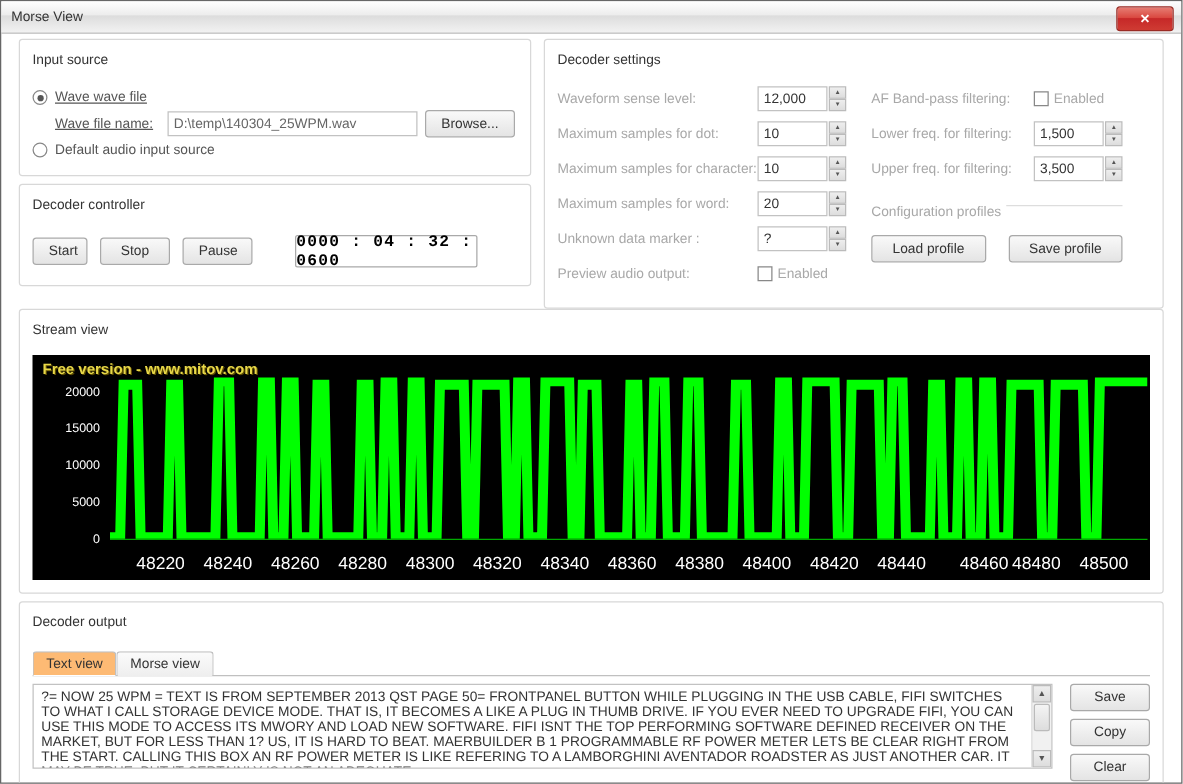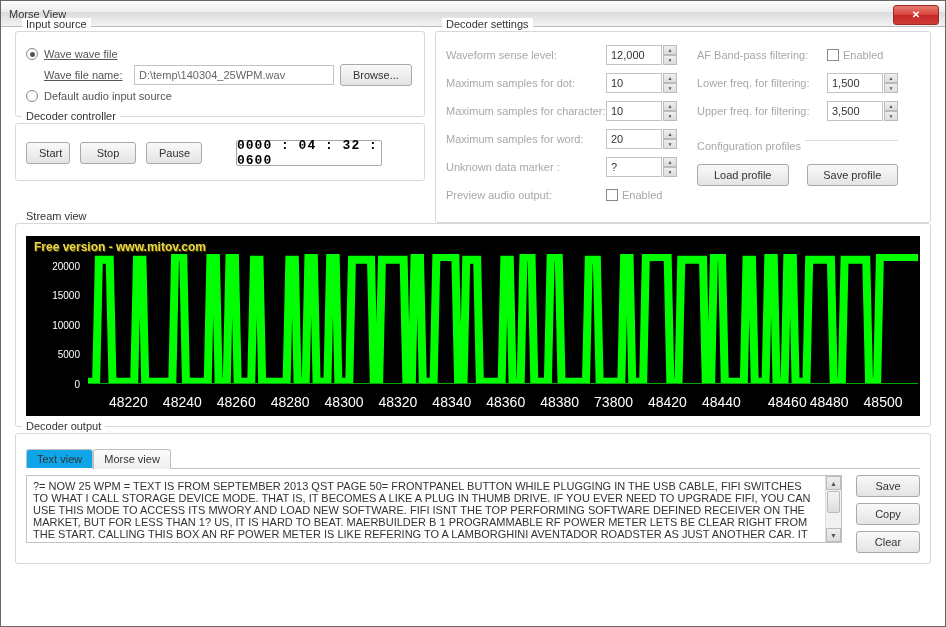--- a/index.html
+++ b/index.html
@@ -2,21 +2,21 @@
 <html><head>
 <meta charset="utf-8">
 <style>
 * { box-sizing: border-box; margin: 0; padding: 0; }
 body { font-family: "Segoe UI", Tahoma, sans-serif; font-size: 11px; background: #fff; width: 946px; height: 627px; overflow: hidden; border: 1px solid #666; }
 .titlebar { height: 26px; background: linear-gradient(to bottom, #fefefe 0%, #ececec 45%, #dcdcdc 46%, #f2f2f2 100%); border-bottom: 1px solid #bbb; display: flex; align-items: center; padding: 0 2px 0 8px; }
 .titlebar span { color: #333; }
 .title-spacer { flex: 1; }
 .close-btn { width: 46px; height: 20px; margin: 2px 4px 0 0; background: linear-gradient(to bottom, #e67d73 0%, #d9453d 48%, #c62828 49%, #cf3b33 100%); border: 1px solid #9a2b24; border-radius: 3px; display: flex; align-items: center; justify-content: center; color: #fff; font-weight: bold; font-size: 10px; }
 .content { padding: 4px 14px 10px 14px; }
-.fieldset { border: 1px solid #d8d8d8; border-radius: 3px; padding: 0 10px 10px 10px; margin-bottom: 6px; position: relative; }
+.fieldset { border: 1px solid #d8d8d8; border-radius: 3px; padding: 24px 10px 10px 10px; margin-bottom: 6px; position: relative; }
 .fieldset > .legend { position: relative; top: -14px; left: -4px; background: #fff; padding: 0 4px; color: #333; margin-bottom: -8px; display: inline-block; }
 .top-row { display: flex; gap: 10px; }
 .left-col { width: 410px; display: flex; flex-direction: column; }
 .right-col { flex: 1; }
 .row { display: flex; align-items: center; margin: 4px 0; }
 .radio { width: 12px; height: 12px; border: 1px solid #888; border-radius: 50%; margin-right: 6px; display: inline-flex; align-items: center; justify-content: center; background: #fff; }
 .radio.checked::after { content: ""; width: 5px; height: 5px; border-radius: 50%; background: #555; }
 .lbl { color: #555; }
 .lbl.u { text-decoration: underline; text-decoration-color: #555; }
 .textbox { height: 20px; border: 1px solid #c2c2c2; background: #fff; padding: 2px 4px; font-family: inherit; font-size: 11px; }
@@ -40,21 +40,21 @@
 .chart { background: #000; height: 180px; position: relative; overflow: hidden; }
 .chart-watermark { position: absolute; top: 4px; left: 8px; color: #e8d848; font-size: 12px; font-weight: 600; text-shadow: 1px 1px 0 #5a4a00; }
 .chart-plot { position: absolute; left: 62px; right: 2px; top: 18px; bottom: 32px; border-bottom: 1px solid #0a0; }
 svg.wave { width: 100%; height: 100%; }
 .y-axis { position: absolute; left: 0; top: 18px; bottom: 32px; width: 60px; color: #fff; font-size: 10px; }
 .y-tick { position: absolute; right: 6px; transform: translateY(-50%); }
 .x-axis { position: absolute; left: 62px; right: 10px; bottom: 4px; height: 26px; color: #fff; font-size: 14px; }
 .x-tick { position: absolute; top: 8px; transform: translateX(-50%); }
 .tabstrip { display: flex; border-bottom: 1px solid #c0c0c0; margin-top: 2px; }
 .tab { padding: 3px 10px; border: 1px solid #c0c0c0; border-bottom: none; background: linear-gradient(to bottom, #fbfbfb, #eee); margin-right: 0; position: relative; top: 1px; border-top-left-radius: 3px; border-top-right-radius: 3px; color: #333; }
-.tab.active { background: #0ea5e9; border-bottom: 1px solid #fff; }
+.tab.active { background: #fdba74; border-bottom: 1px solid #fff; }
 .output-area { display: flex; gap: 14px; margin-top: 6px; }
 .textarea { flex: 1; border: 1px solid #c2c2c2; background: #fff; padding: 4px 6px; font-family: inherit; font-size: 11px; color: #333; height: 68px; overflow: hidden; position: relative; }
 .textarea .scroll { position: absolute; right: 0; top: 0; bottom: 0; width: 16px; background: #f1f1f1; border-left: 1px solid #ddd; }
 .textarea .scroll .arrow { height: 14px; background: linear-gradient(#eee,#ddd); border: 1px solid #bbb; display: flex; align-items: center; justify-content: center; font-size: 7px; color: #555; }
 .textarea .scroll .arrow.down { position: absolute; bottom: 0; left: 0; right: 0; }
 .textarea .scroll .thumb { position: absolute; left: 1px; right: 1px; top: 15px; height: 22px; border: 1px solid #bbb; background: linear-gradient(#f4f4f4,#ddd); border-radius: 2px; }
 .out-btns { display: flex; flex-direction: column; gap: 6px; width: 64px; }
 .out-btns .btn { height: 22px; }
 </style>
 </head>
@@ -202,21 +202,21 @@
       <div class="x-axis" id="x-axis">
           <div class="x-tick" style="left: 4.91803%;">48220</div>
           <div class="x-tick" style="left: 11.4754%;">48240</div>
           <div class="x-tick" style="left: 18.0328%;">48260</div>
           <div class="x-tick" style="left: 24.5902%;">48280</div>
           <div class="x-tick" style="left: 31.1475%;">48300</div>
           <div class="x-tick" style="left: 37.7049%;">48320</div>
           <div class="x-tick" style="left: 44.2623%;">48340</div>
           <div class="x-tick" style="left: 50.8197%;">48360</div>
           <div class="x-tick" style="left: 57.377%;">48380</div>
-          <div class="x-tick" style="left: 63.9344%;">73800</div>
+          <div class="x-tick" style="left: 63.9344%;">48400</div>
           <div class="x-tick" style="left: 70.4918%;">48420</div>
           <div class="x-tick" style="left: 77.0492%;">48440</div>
           <div class="x-tick" style="left: 83.6066%; margin-left: 12px;">48460</div>
           <div class="x-tick" style="left: 90.1639%;">48480</div>
           <div class="x-tick" style="left: 96.7213%;">48500</div>
         </div>
     </div>
   </div>
 
   <div class="fieldset">

